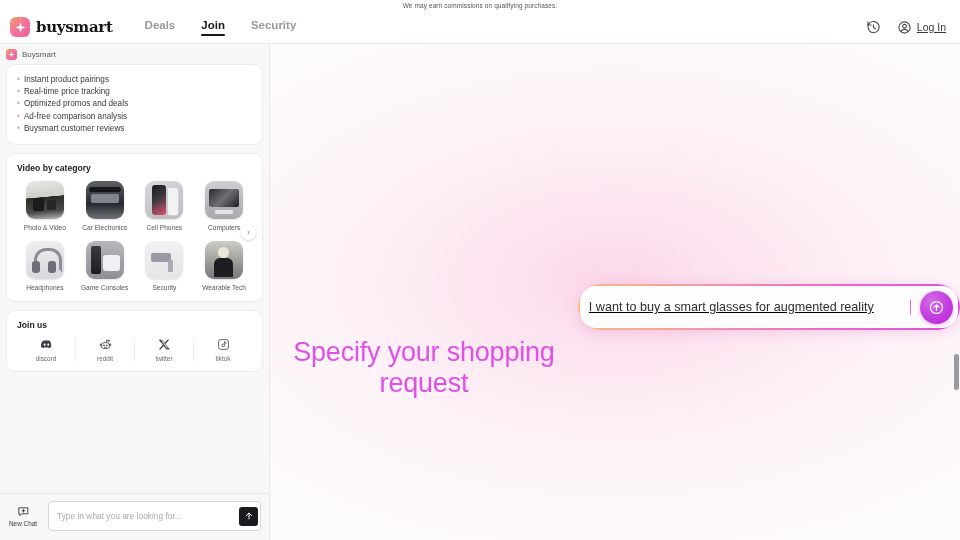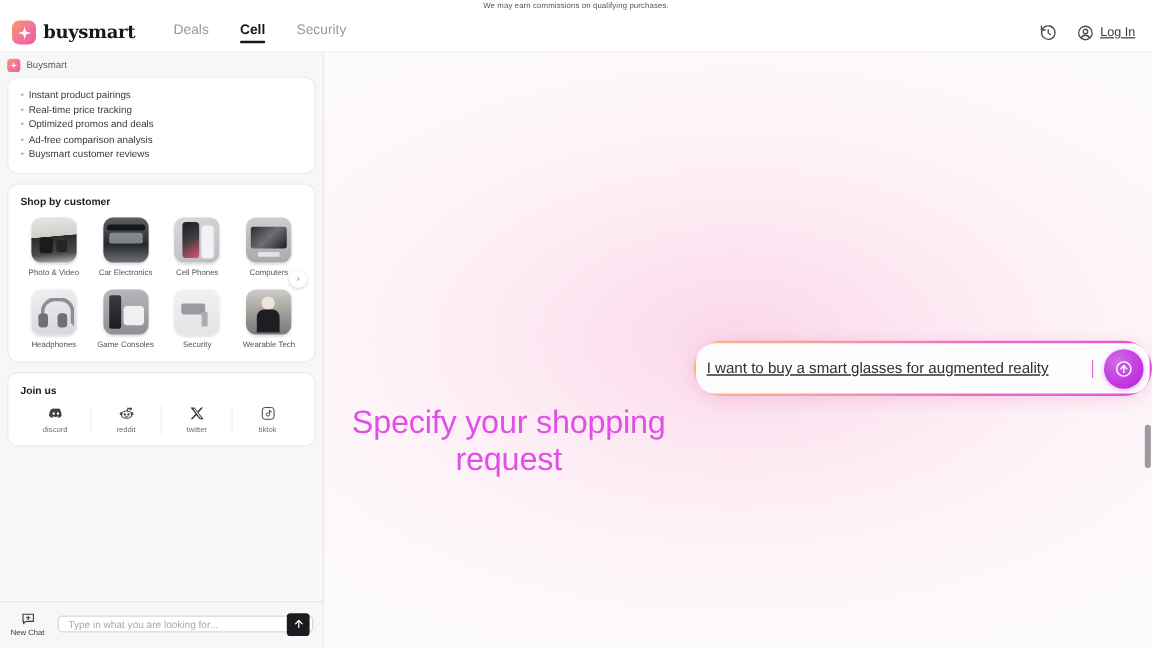--- a/index.html
+++ b/index.html
@@ -40,21 +40,21 @@
   .brand-name {
     font-family: "DejaVu Serif", serif;
     font-weight: bold;
     font-size: 15px;
     color: #17171a;
     letter-spacing: -.3px;
   }
   .nav { display: flex; align-items: center; gap: 26px; margin-left: 32px; }
   .nav-item {
     font-size: 11.5px; color: #9a9a9e;
-    position: relative; padding-bottom: 4px; cursor: pointer;
+    position: relative; padding-bottom: 4px; cursor: pointer; font-weight: bold;
   }
   .nav-item.active { color: #17171a; font-weight: bold; }
   .nav-item.active::after {
     content:""; position: absolute; left: 0; right: 0; bottom: -1px;
     height: 2px; background: #17171a; border-radius: 2px;
   }
   .header-right {
     margin-left: auto; display: flex; align-items: center; gap: 16px;
   }
   .icon-btn { display: flex; align-items: center; cursor: pointer; color: #4b4b50; }
@@ -192,21 +192,21 @@
     padding: 7px 8px 9px 6px;
     display: flex; align-items: center; gap: 8px;
   }
   .new-chat {
     display: flex; flex-direction: column; align-items: center; gap: 2px;
     width: 34px; cursor: pointer;
   }
   .new-chat svg { width: 13px; height: 13px; color: #3a3a40; display:block; }
   .new-chat-label { font-size: 6.4px; color: #3a3a40; }
   .composer-field {
-    flex: 1; height: 14px; background: #fff;
+    flex: 1; height: 30px; background: #fff;
     border: 1px solid #d7d7db; border-radius: 4px;
     display: flex; align-items: center; padding-left: 8px; padding-right: 2px;
   }
   .composer-input {
     flex: 1; border: none; outline: none; background: transparent;
     font-size: 8.4px; color: #2b2b30; font-family: "Liberation Sans", sans-serif;
   }
   .composer-input::placeholder { color: #a9a9b0; }
   .composer-send {
     width: 19px; height: 19px; border-radius: 3px;
@@ -282,21 +282,21 @@
     <span class="brand-mark">
       <svg viewBox="0 0 24 24" fill="#ffffff">
           <path d="M12 2 L14.2 9.8 L22 12 L14.2 14.2 L12 22 L9.8 14.2 L2 12 L9.8 9.8 Z"></path>
         </svg>
     </span>
     <span class="brand-name">buysmart</span>
   </div>
 
   <div class="nav">
     <div class="nav-item">Deals</div>
-    <div class="nav-item active">Cell</div>
+    <div class="nav-item active">Join</div>
     <div class="nav-item">Security</div>
   </div>
 
   <div class="header-right">
     <div class="icon-btn">
       <svg viewBox="0 0 24 24" fill="none" stroke="currentColor" stroke-width="1.8" stroke-linecap="round" stroke-linejoin="round">
         <path d="M3 3v5h5"></path>
         <path d="M3.5 9a9 9 0 1 0 2.3-3.9L3 8"></path>
         <path d="M12 7.5V12l3 2"></path>
       </svg>
@@ -350,21 +350,21 @@
               <span>Ad-free comparison analysis</span>
             </li>
           <li>
               <span class="dot">•</span>
               <span>Buysmart customer reviews</span>
             </li>
         </ul>
       </div>
 
       <div class="card">
-        <div class="card-title">Shop by customer</div>
+        <div class="card-title">Video by category</div>
 
 
         <div class="tile-grid">
           <div class="tile">
             <div class="tile-img">
                 <div class="thumb th-photo"></div>
               </div>
             <div class="tile-label">Photo &amp; Video</div>
           </div>
           <div class="tile">

